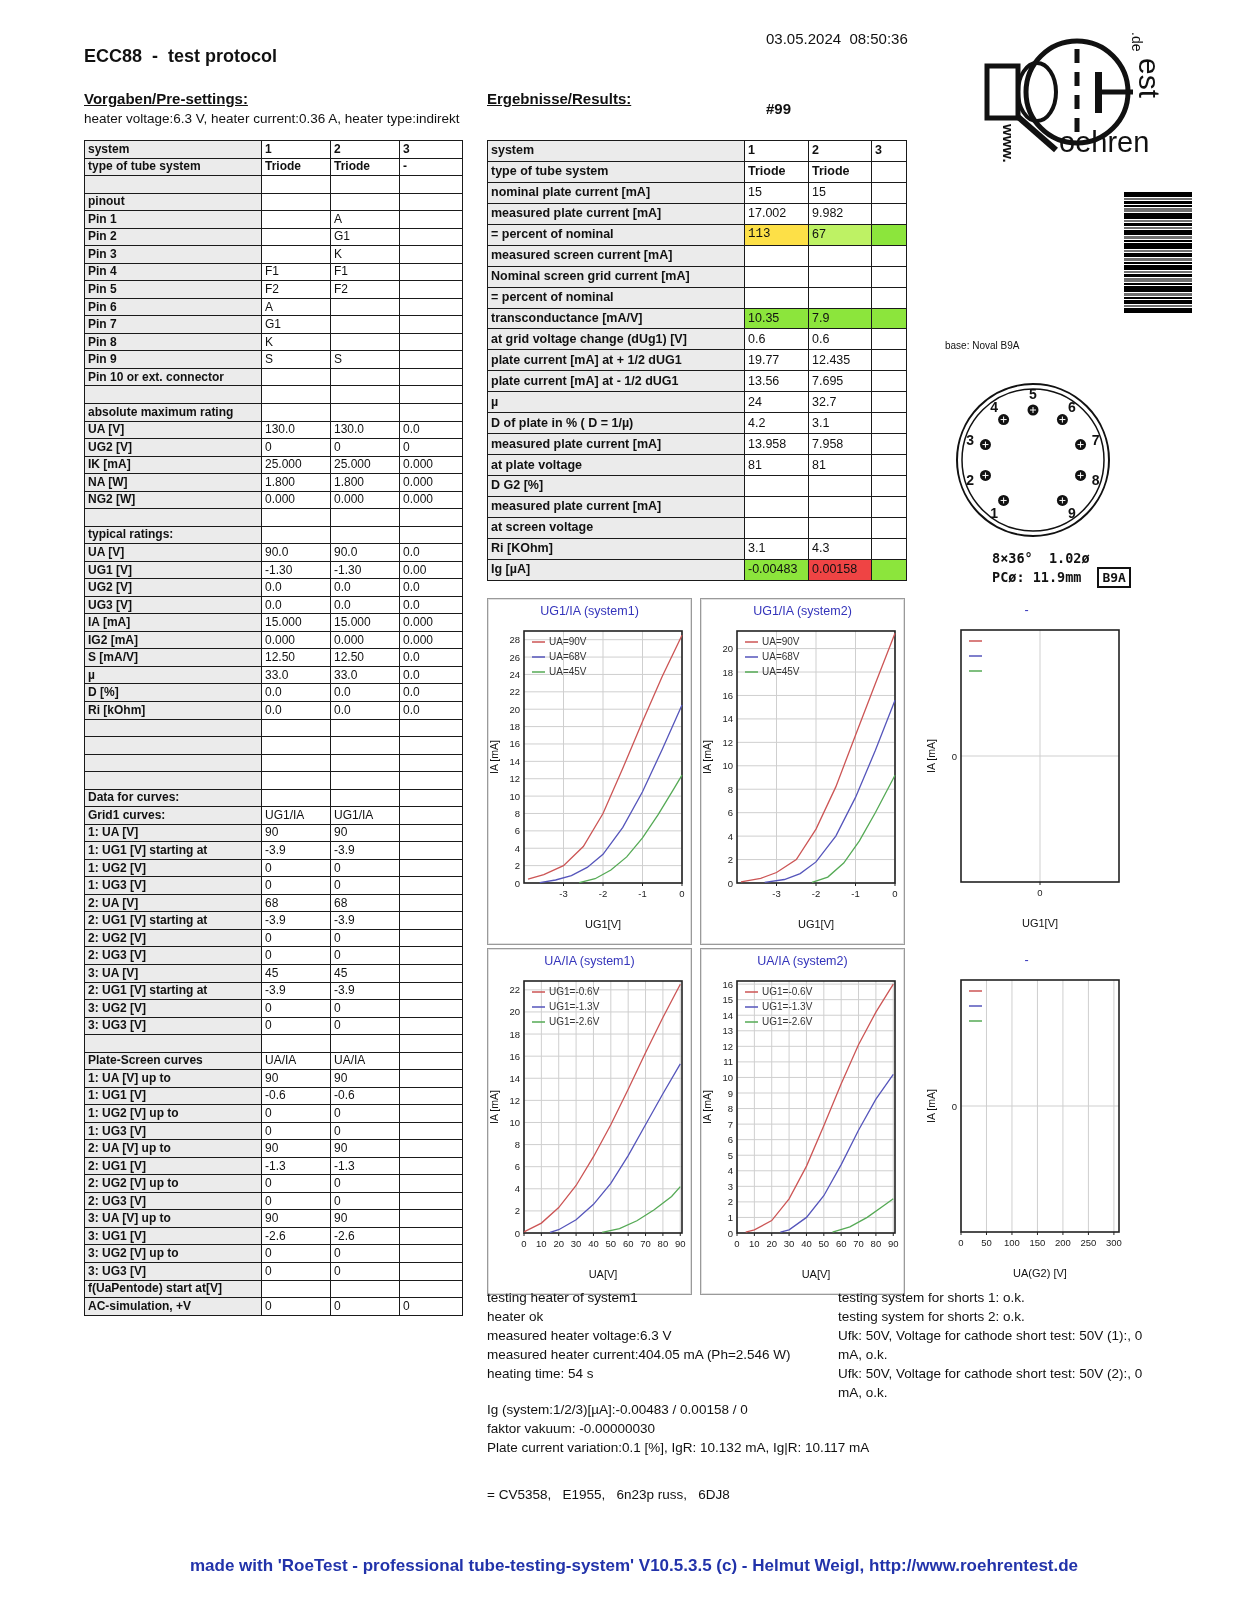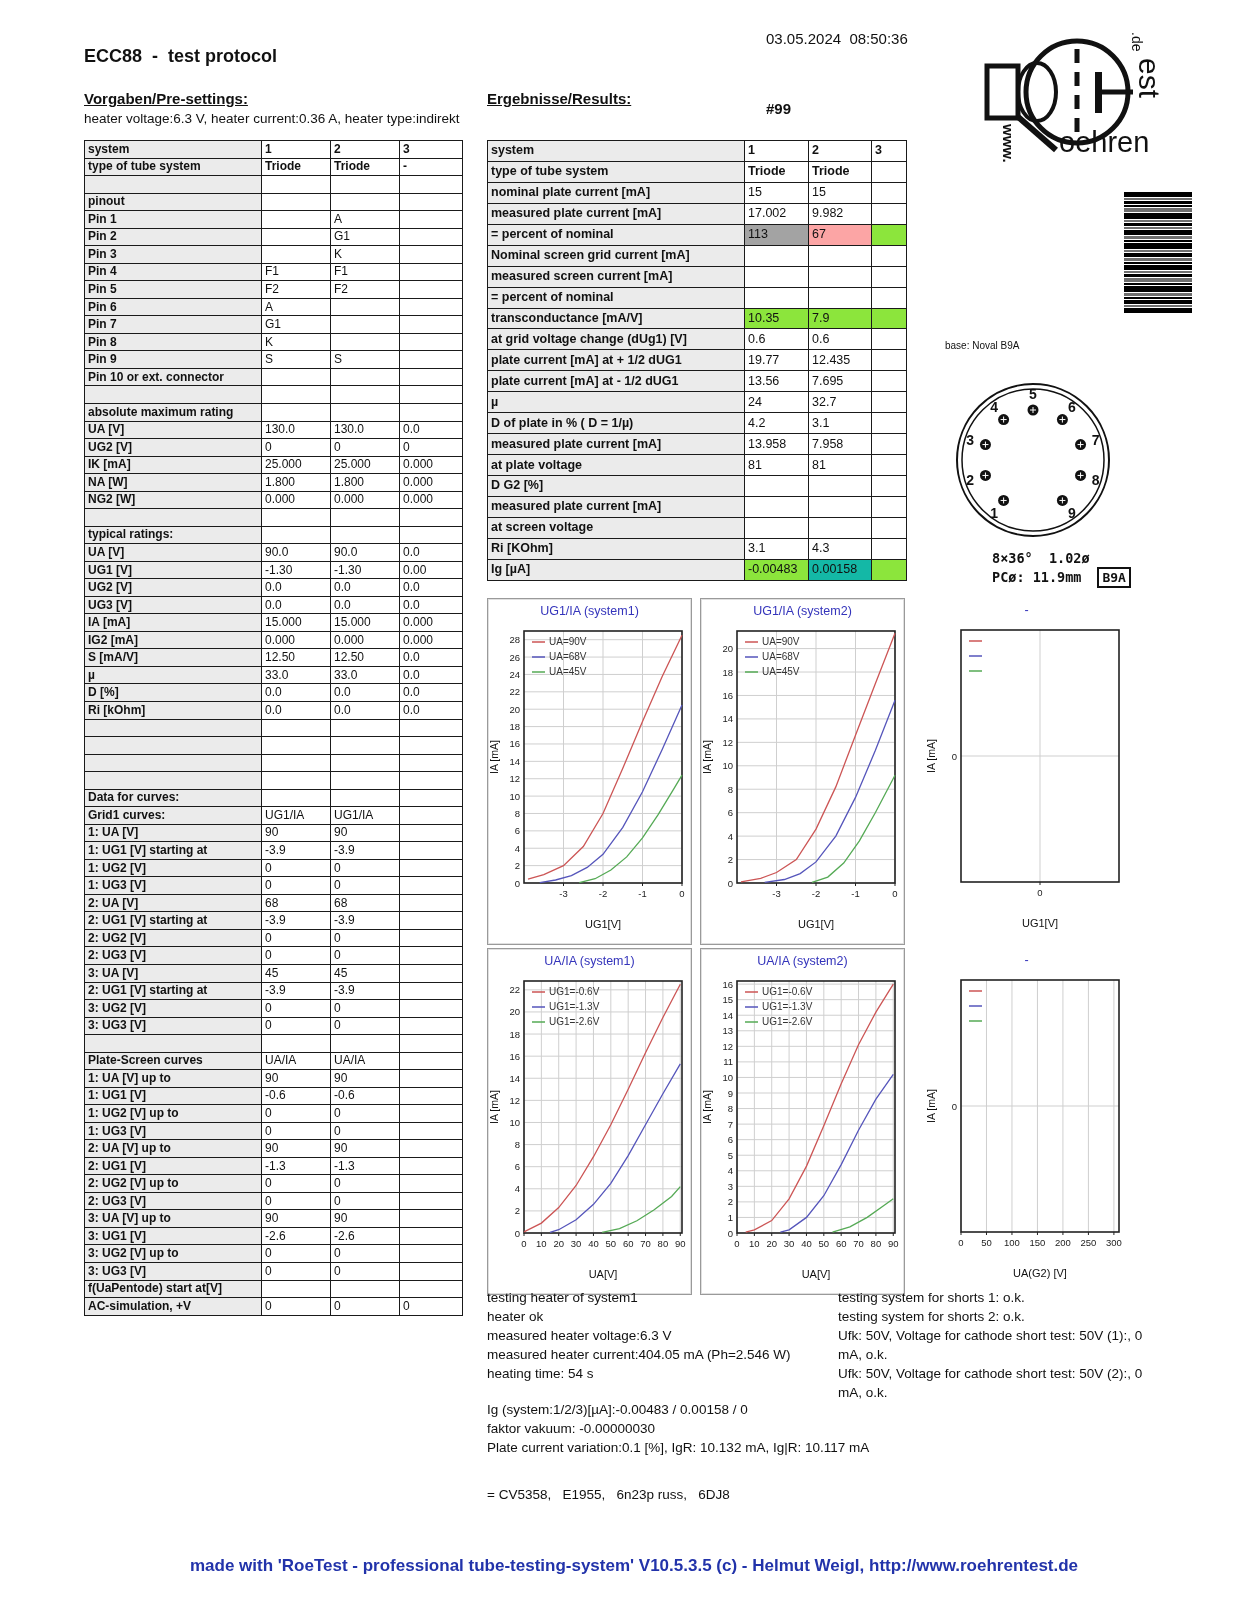--- a/index.html
+++ b/index.html
@@ -546,32 +546,32 @@
         <td class="val"></td>
       </tr>
       <tr>
         <td class="lbl">measured plate current [mA]</td>
         <td class="val">17.002</td>
         <td class="val">9.982</td>
         <td class="val"></td>
       </tr>
       <tr>
         <td class="lbl">= percent of nominal</td>
-        <td class="val" style="background: #a3a3a3;">113</td>
-        <td class="val" style="background: #fca5a5;">67</td>
+        <td class="val" style="background: #fde047; font-family: Liberation Mono, monospace;">113</td>
+        <td class="val" style="background: #bef264;">67</td>
         <td class="val" style="background: rgb(140, 229, 60);"></td>
       </tr>
       <tr>
+        <td class="lbl">measured screen current [mA]</td>
+        <td class="val"></td>
+        <td class="val"></td>
+        <td class="val"></td>
+      </tr>
+      <tr>
         <td class="lbl">Nominal screen grid current [mA]</td>
-        <td class="val"></td>
-        <td class="val"></td>
-        <td class="val"></td>
-      </tr>
-      <tr>
-        <td class="lbl">measured screen current [mA]</td>
         <td class="val"></td>
         <td class="val"></td>
         <td class="val"></td>
       </tr>
       <tr>
         <td class="lbl">= percent of nominal</td>
         <td class="val"></td>
         <td class="val"></td>
         <td class="val"></td>
       </tr>
@@ -643,21 +643,21 @@
       </tr>
       <tr>
         <td class="lbl">Ri [KOhm]</td>
         <td class="val">3.1</td>
         <td class="val">4.3</td>
         <td class="val"></td>
       </tr>
       <tr>
         <td class="lbl">Ig [µA]</td>
         <td class="val" style="background: rgb(140, 229, 60);">-0.00483</td>
-        <td class="val" style="background: #14b8a6;">0.00158</td>
+        <td class="val" style="background: #ef4444;">0.00158</td>
         <td class="val" style="background: rgb(140, 229, 60);"></td>
       </tr>
     </tbody>
 </table>
 
 <div id="socket-box" class="abs">
   <div id="socket-svg-host"><svg width="170" height="168">
         <circle cx="85" cy="82" r="76" fill="none" stroke="#111" stroke-width="2"></circle>
         <circle cx="85" cy="82" r="71" fill="none" stroke="#111" stroke-width="1.5"></circle>
         <circle cx="55.61073738537635" cy="122.45084971874738" r="5.5" fill="#111"></circle>

